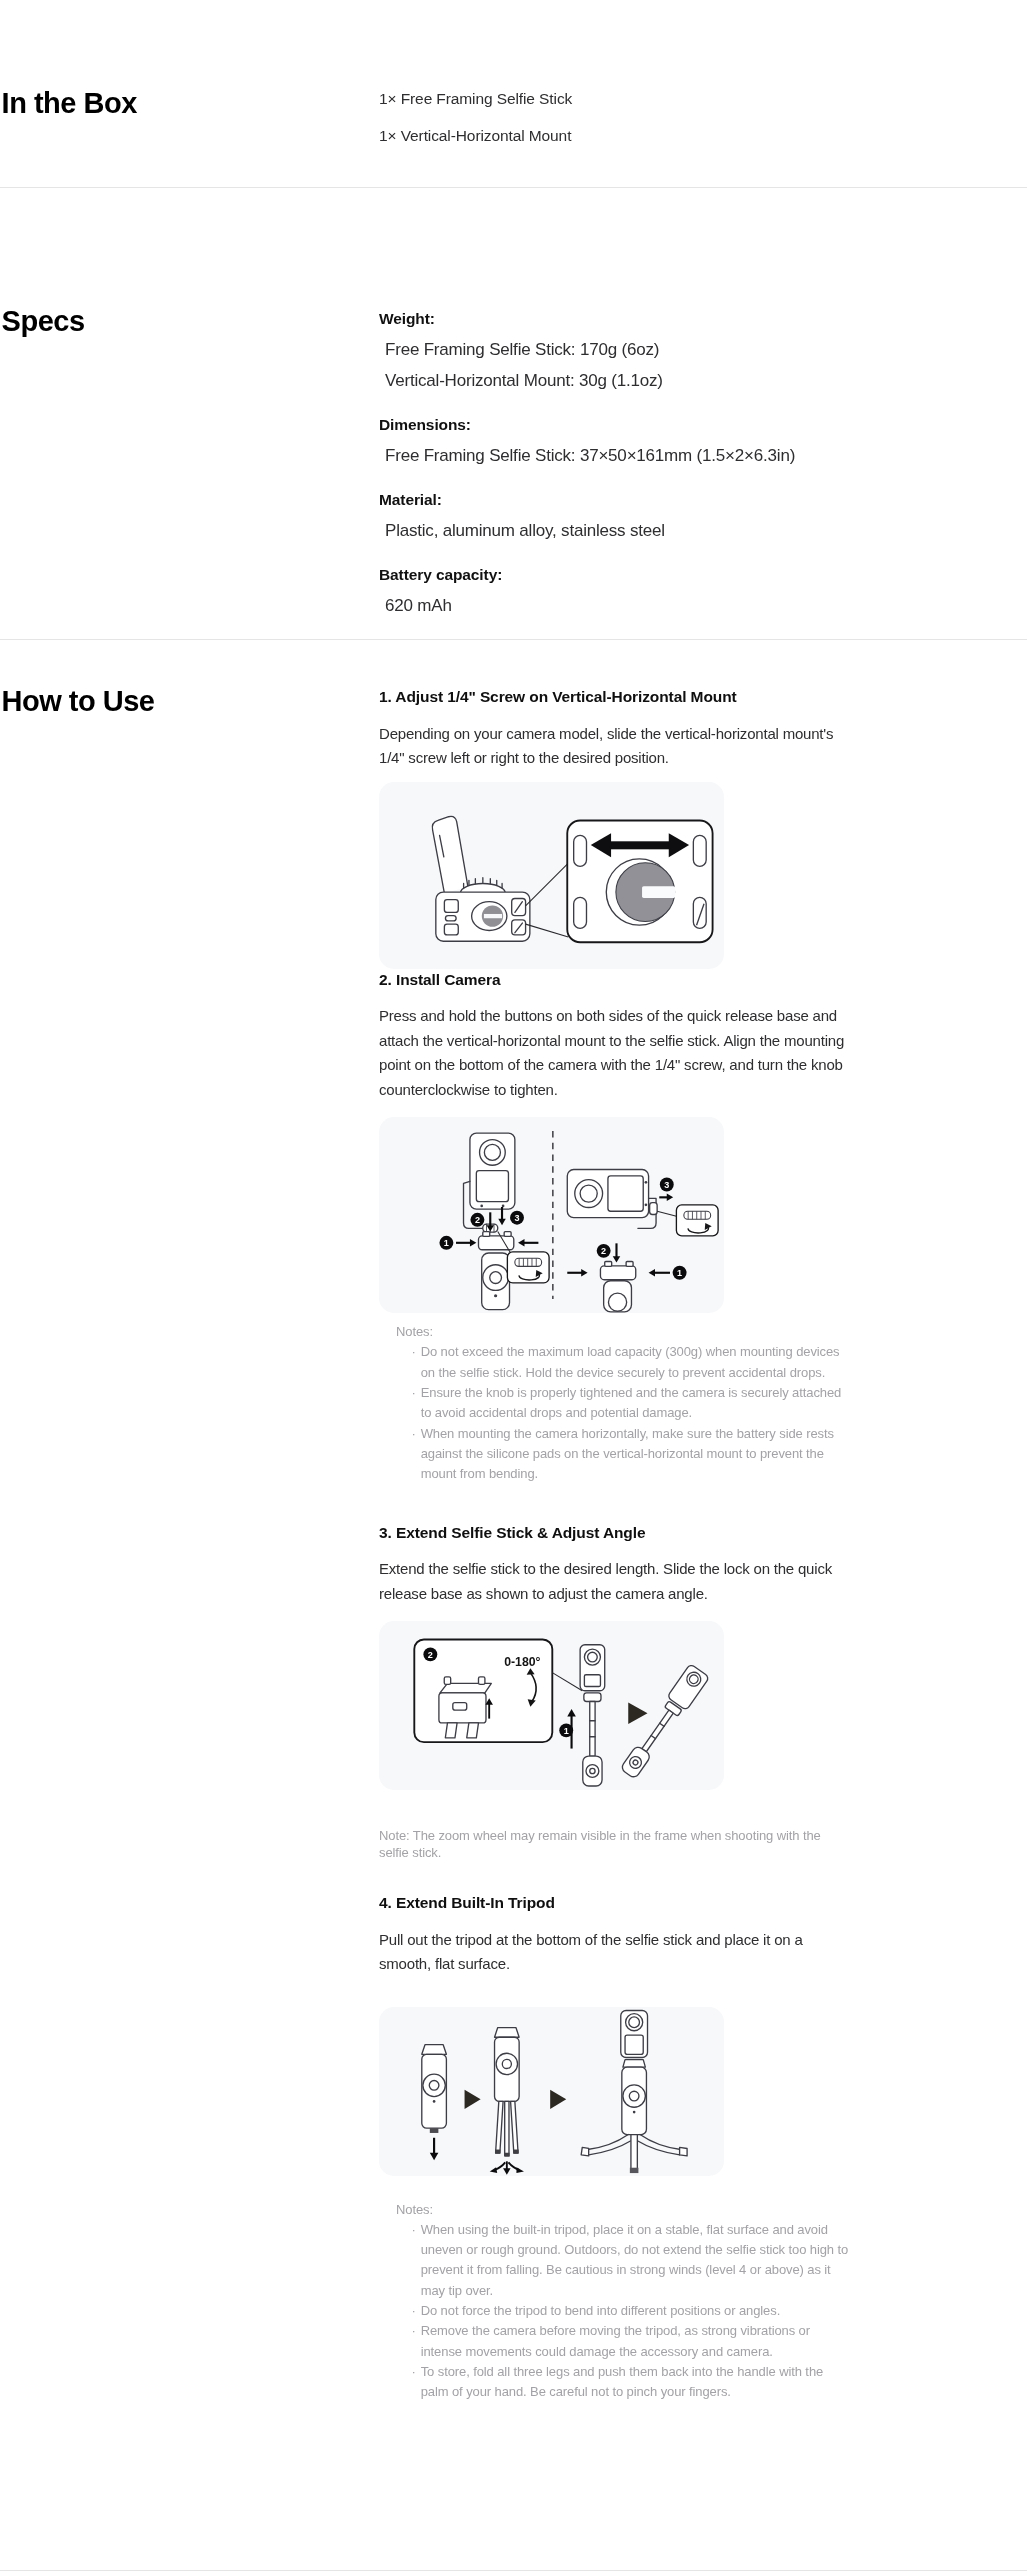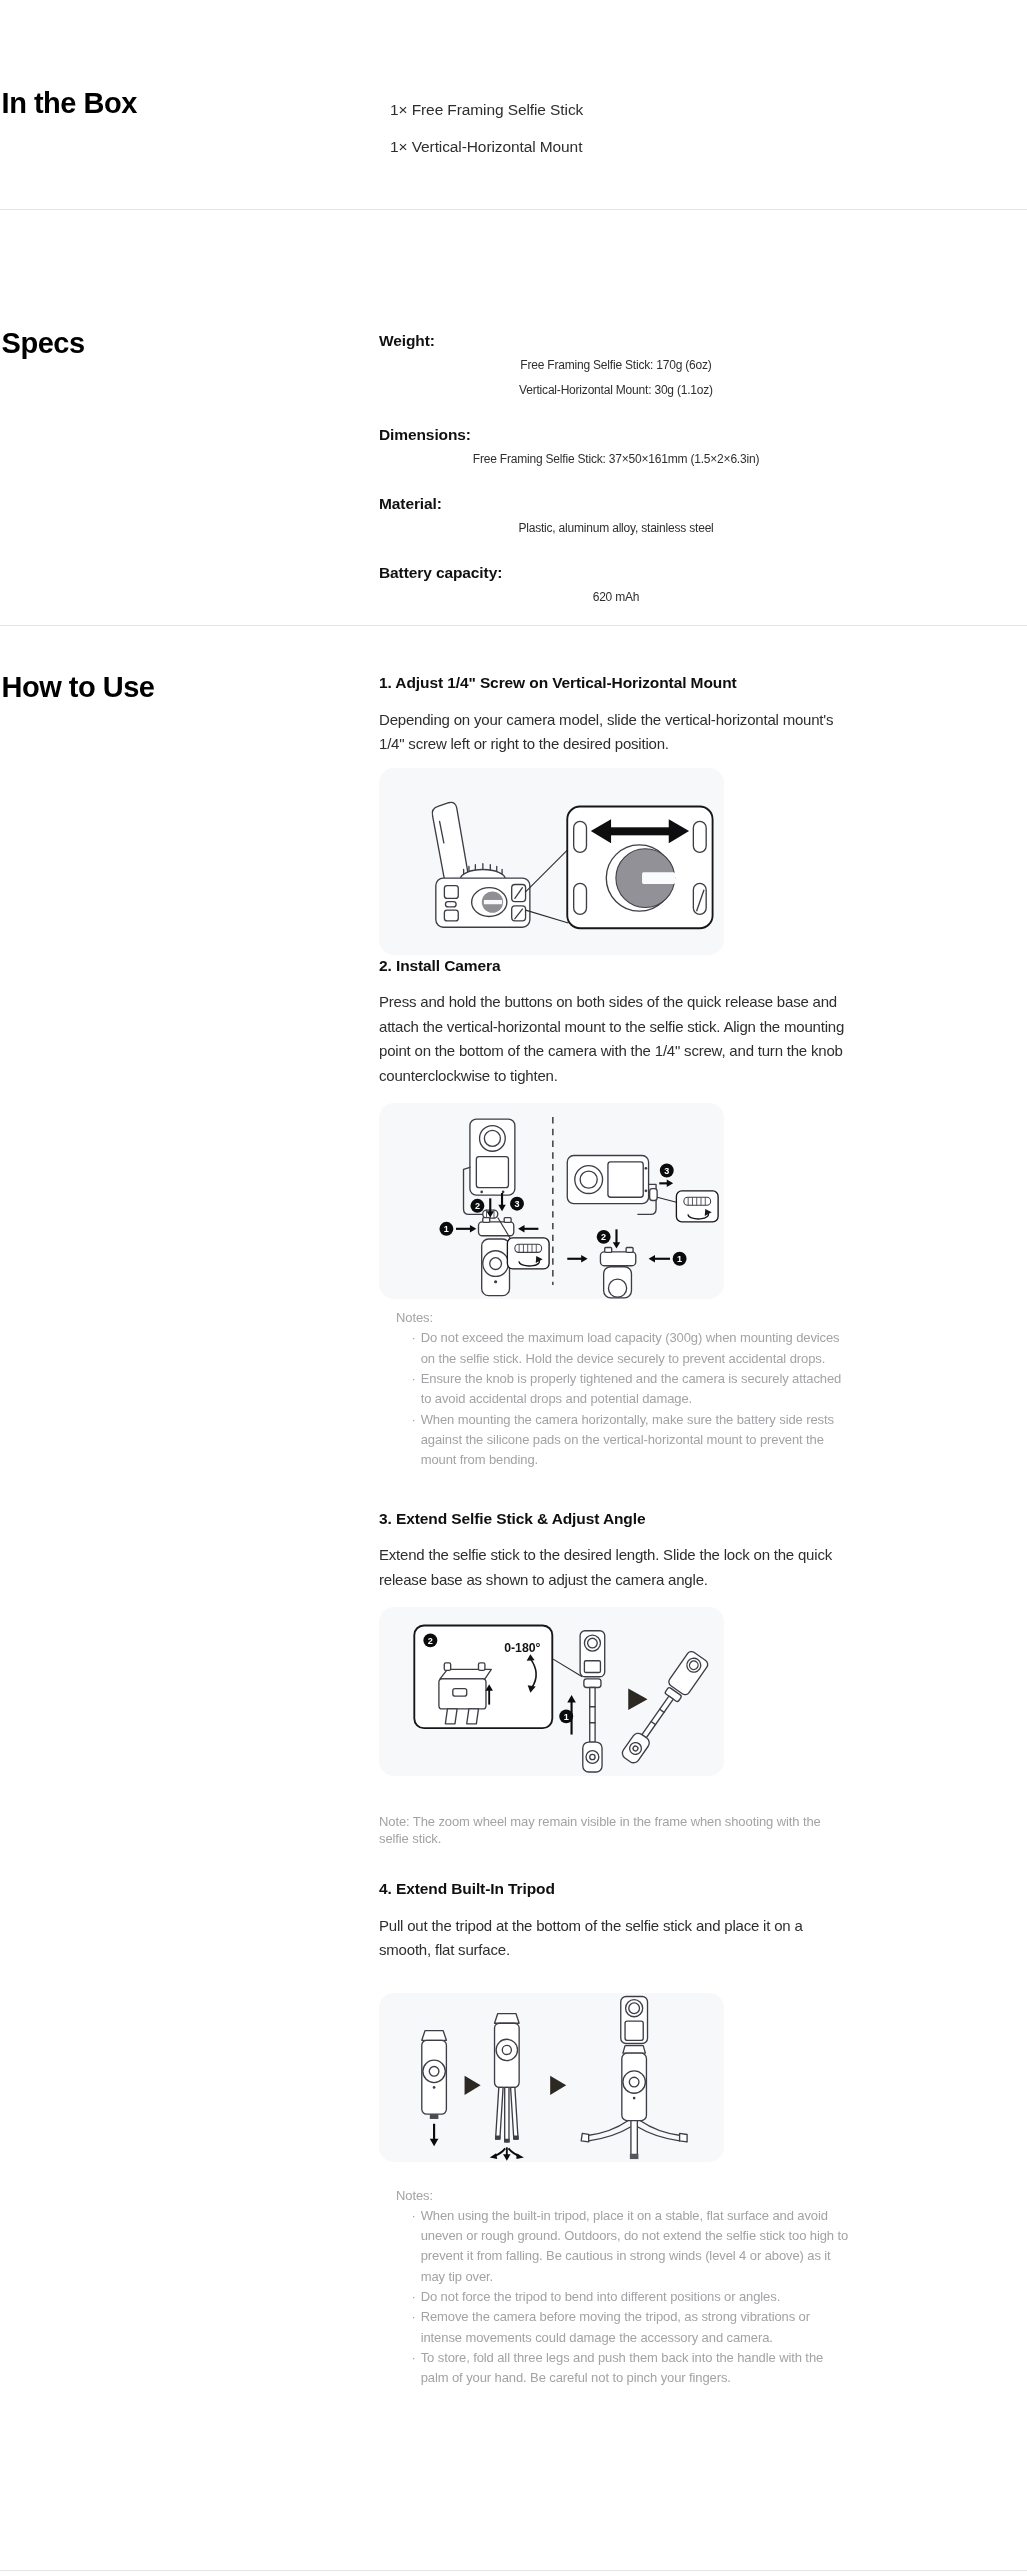--- a/index.html
+++ b/index.html
@@ -14,26 +14,26 @@
   .section-heading { margin:0; font-size:29px; line-height:31px; font-weight:bold; color:#000;
                      letter-spacing:-0.5px; }
 
   .sec-inthebox { padding-top:88px; padding-bottom:40px; }
   .sec-specs    { padding-top:119px; padding-bottom:14.5px; }
   .sec-howto    { padding-top:47px; }
 
   .divider { height:0.5px; width:1028px; background:#e5e5e6; border:0; margin:0; }
   .divider-bottom { position:absolute; left:0; top:2570px; }
 
-  .box-item { margin:11px; font-size:15.5px; line-height:21.4px; color:#2e2e30; letter-spacing:-0.1px; }
+  .box-item { margin:0; font-size:15.5px; line-height:21.4px; color:#2e2e30; letter-spacing:-0.1px; }
   .box-item + .box-item { margin-top:16px; }
 
   .spec-group + .spec-group { margin-top:19px; }
   .spec-label { margin:0; font-size:15.5px; line-height:25px; font-weight:bold; color:#111; letter-spacing:-0.1px; }
-  .spec-line  { margin:0; font-size:12px; line-height:25px; color:#2e2e30; letter-spacing:-0.2px;text-align:center; }
+  .spec-line  { margin:6px; font-size:17px; line-height:25px; color:#2e2e30; letter-spacing:-0.2px; }
 
   .step-title { margin:0; font-size:15.5px; line-height:22.5px; font-weight:bold; color:#0f0f10; letter-spacing:-0.1px; }
   .step-body  { margin:13px 0 0 0; font-size:15px; line-height:24.6px; color:#2e2e30; max-width:468px; letter-spacing:-0.2px; }
 
   .panel { background:#f7f8fa; border-radius:15px; width:345px; margin-top:10.7px; }
   .panel svg { display:block; width:345px; height:100%; }
   .h350 { height:187px; } .h366 { height:196px; } .h315 { height:169px; }
 
   .mt74 { } .mt70 { margin-top:37px; } .mt58 { margin-top:31px; }
   .mt56 { margin-top:30px; } .mt44 { margin-top:23.6px; } .mt28 { margin-top:15px; }

